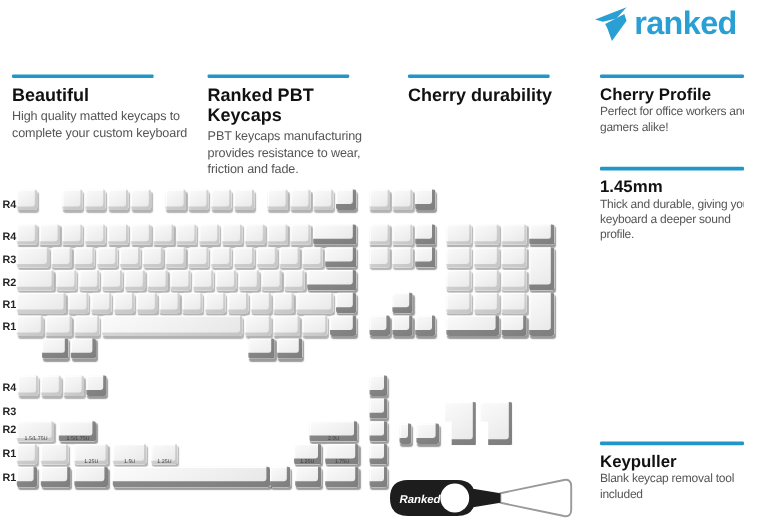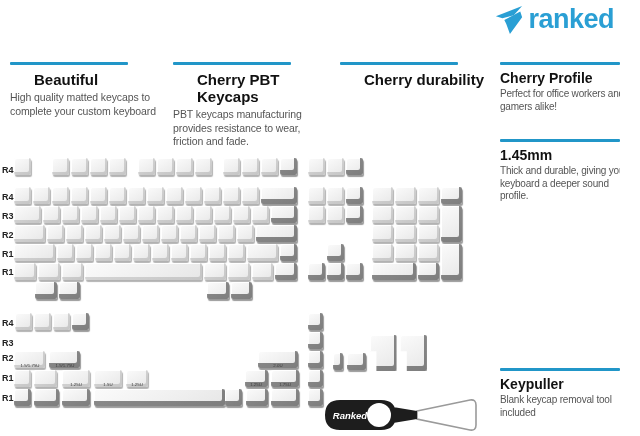--- a/index.html
+++ b/index.html
@@ -4,21 +4,21 @@
 <style>
   html,body{margin:0;padding:0;background:#fff;}
   .page{position:relative;width:620px;height:436px;background:#ffffff;overflow:hidden;
         font-family:"Liberation Sans",sans-serif;color:#1a1a1a;}
   
   .logo{position:absolute;top:4px;right:6px;display:flex;align-items:center;gap:4px;}
   .logo-text{font-size:27px;font-weight:bold;letter-spacing:-0.5px;}
   
   .feature{position:absolute;top:62px;width:152px;}
   .bar{height:3px;width:118px;border-radius:1px;}
-  .f-title{font-size:15px;font-weight:bold;margin-top:6px;color:#111;margin-left:24px;}
+  .f-title{font-size:15px;font-weight:bold;margin-top:6px;color:#111;}
   .f-body{font-size:10.5px;line-height:13.5px;color:#555;margin-top:3px;letter-spacing:-0.1px;}
   
   .side-sec{position:absolute;left:500px;width:134px;}
   .side-sec .bar{width:120px;}
   .s-title{font-size:14px;font-weight:bold;margin-top:5px;color:#111;}
   .s-body{font-size:10px;line-height:12.5px;color:#555;margin-top:2px;letter-spacing:-0.2px;}
   
   #kb{position:absolute;left:0;top:0;width:640px;height:436px;}
   .key{position:absolute;background:linear-gradient(150deg,#fbfbfb 0%,#efefef 60%,#e6e6e6 100%);
        border-radius:2px;
@@ -44,21 +44,21 @@
     <span class="logo-text" id="logoText" style="color: rgb(42, 159, 212);">ranked</span>
   </div>
 
   <div class="feature" style="left:10px">
     <div class="bar" style="background: rgb(33, 150, 200);"></div>
     <div class="f-title">Beautiful</div>
     <div class="f-body">High quality matted keycaps to complete your custom keyboard</div>
   </div>
   <div class="feature" style="left:173px">
     <div class="bar" style="background: rgb(33, 150, 200);"></div>
-    <div class="f-title">Cherry PBT Keycaps</div>
+    <div class="f-title">Ranked PBT Keycaps</div>
     <div class="f-body">PBT keycaps manufacturing provides resistance to wear, friction and fade.</div>
   </div>
   <div class="feature" style="left:340px">
     <div class="bar" style="background: rgb(33, 150, 200);"></div>
     <div class="f-title">Cherry durability</div>
   </div>
 
   <div class="side-sec" style="top:62px">
     <div class="bar" style="background: rgb(33, 150, 200);"></div>
     <div class="s-title">Cherry Profile</div>

